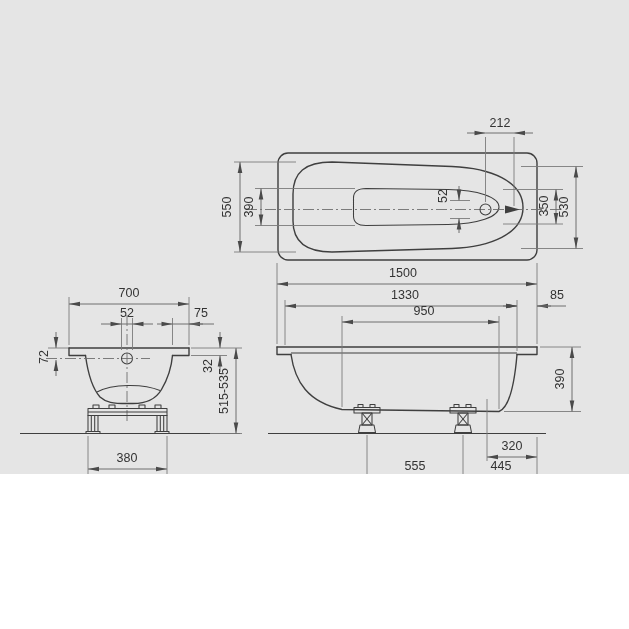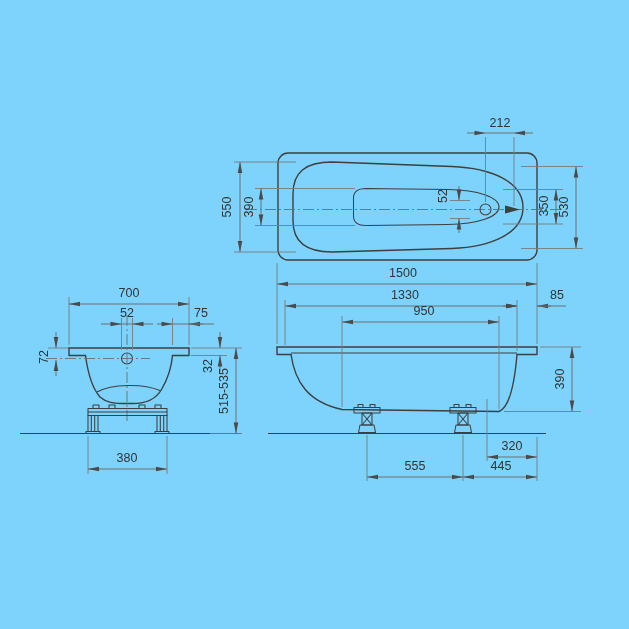--- a/index.html
+++ b/index.html
@@ -1,16 +1,16 @@
 <!DOCTYPE html>
 <html><head>
 <meta charset="utf-8">
 <style>
   html,body{margin:0;padding:0;background:#ffffff;}
-  .page{position:relative;width:629px;height:629px;background:#7dd3fc;overflow:hidden;}
+  .page{position:relative;width:629px;height:474px;background:#e5e5e5;overflow:hidden;}
   svg{display:block;}
   .obj{stroke:#3f3f3f;stroke-width:1.4;fill:none;stroke-linejoin:round;stroke-linecap:round;}
   .obj2{stroke:#3f3f3f;stroke-width:1.05;fill:none;stroke-linejoin:round;}
   .dim{stroke:#6e6e6e;stroke-width:1;fill:none;}
   .ext{stroke:#7a7a7a;stroke-width:0.9;fill:none;}
   .cl{stroke:#6e6e6e;stroke-width:0.9;fill:none;stroke-dasharray:11 3 2 3;}
   .fillc{fill:#3f3f3f;stroke:none;}
   text{font-family:"Liberation Sans",sans-serif;font-size:12.5px;fill:#333333;}
   .mid{text-anchor:middle;}
 </style>

